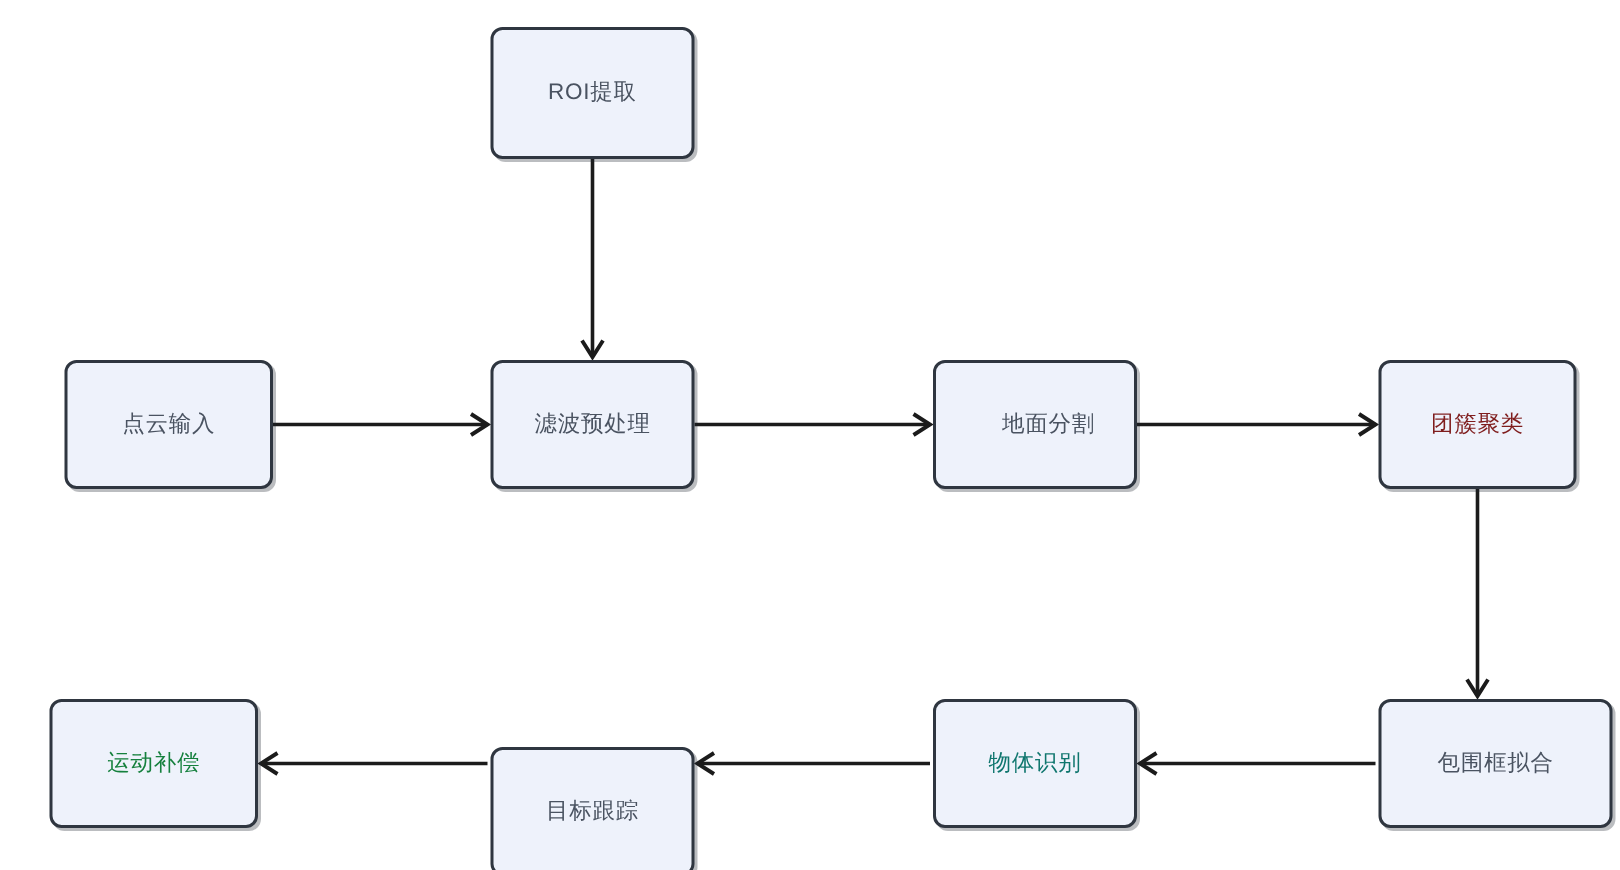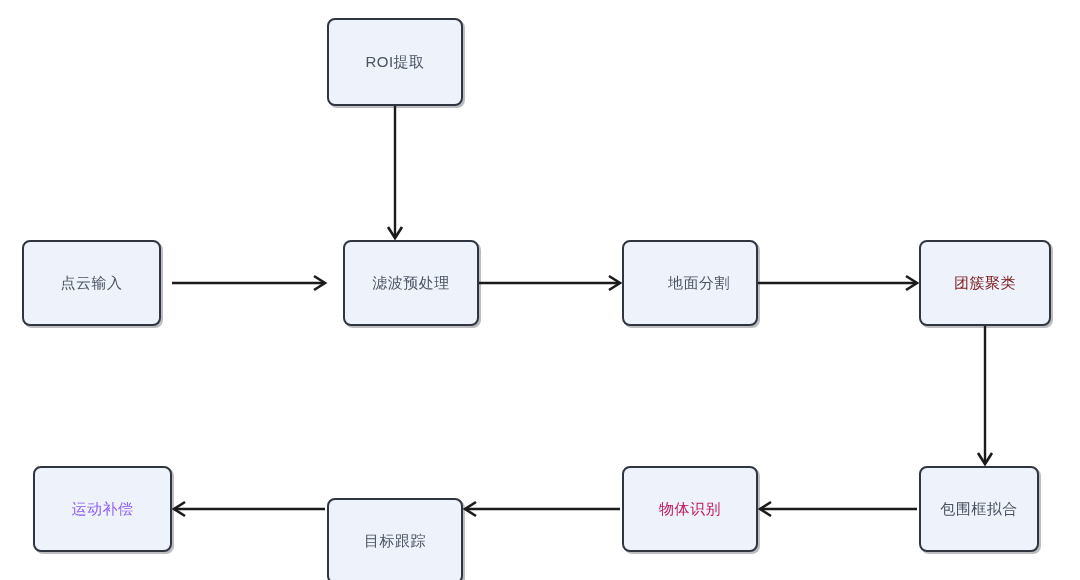--- a/index.html
+++ b/index.html
@@ -83,39 +83,39 @@
           <line x1="325" y1="509" x2="174" y2="509" stroke="#1b1b1b"></line>
           <path d="M 185 502 L 174 509 L 185 516" stroke="#1b1b1b" stroke-width="2.6" fill="none" stroke-linecap="butt" stroke-linejoin="miter"></path>
         </g>
       </g>
   </svg>
 
   <div id="nodes-group">
       <div class="node" style="left: 327px; top: 18px; width: 136px; height: 88px; background: rgb(238, 242, 251); border-color: rgb(47, 54, 64);">
         <span class="node-label" style="color: rgb(74, 83, 97);">ROI提取</span>
       </div>
-      <div class="node" style="left: 22px; top: 240px; width: 139px; height: 86px; background: rgb(238, 242, 251); border-color: rgb(47, 54, 64);">
+      <div class="node" style="left: 43px; top: 240px; width: 139px; height: 86px; background: rgb(238, 242, 251); border-color: rgb(47, 54, 64);">
         <span class="node-label" style="color: rgb(74, 83, 97);">点云输入</span>
       </div>
-      <div class="node" style="left: 327px; top: 240px; width: 136px; height: 86px; background: rgb(238, 242, 251); border-color: rgb(47, 54, 64); margin-left: 16px;">
+      <div class="node" style="left: 327px; top: 240px; width: 136px; height: 86px; background: rgb(238, 242, 251); border-color: rgb(47, 54, 64);">
         <span class="node-label" style="color: rgb(74, 83, 97);">滤波预处理</span>
       </div>
       <div class="node" style="left: 622px; top: 240px; width: 136px; height: 86px; background: rgb(238, 242, 251); border-color: rgb(47, 54, 64);">
         <span class="node-label" style="color: rgb(74, 83, 97); margin-left: 18px;">地面分割</span>
       </div>
       <div class="node" style="left: 919px; top: 240px; width: 132px; height: 86px; background: rgb(238, 242, 251); border-color: rgb(47, 54, 64);">
         <span class="node-label" style="color: #7f1d1d;">团簇聚类</span>
       </div>
-      <div class="node" style="left: 919px; top: 466px; width: 120px; height: 86px; background: rgb(238, 242, 251); border-color: rgb(47, 54, 64);">
+      <div class="node" style="left: 919px; top: 466px; width: 156px; height: 86px; background: rgb(238, 242, 251); border-color: rgb(47, 54, 64);">
         <span class="node-label" style="color: rgb(74, 83, 97);">包围框拟合</span>
       </div>
       <div class="node" style="left: 622px; top: 466px; width: 136px; height: 86px; background: rgb(238, 242, 251); border-color: rgb(47, 54, 64);">
-        <span class="node-label" style="color: #be185d;">物体识别</span>
+        <span class="node-label" style="color: #0f766e;">物体识别</span>
       </div>
       <div class="node" style="left: 327px; top: 466px; width: 136px; height: 86px; background: rgb(238, 242, 251); border-color: rgb(47, 54, 64); margin-top: 32px;">
         <span class="node-label" style="color: rgb(74, 83, 97);">目标跟踪</span>
       </div>
       <div class="node" style="left: 33px; top: 466px; width: 139px; height: 86px; background: rgb(238, 242, 251); border-color: rgb(47, 54, 64);">
-        <span class="node-label" style="color: #8b5cf6;">运动补偿</span>
+        <span class="node-label" style="color: #15803d;">运动补偿</span>
       </div>
     </div>
 
 </div>
 
 </body></html>

